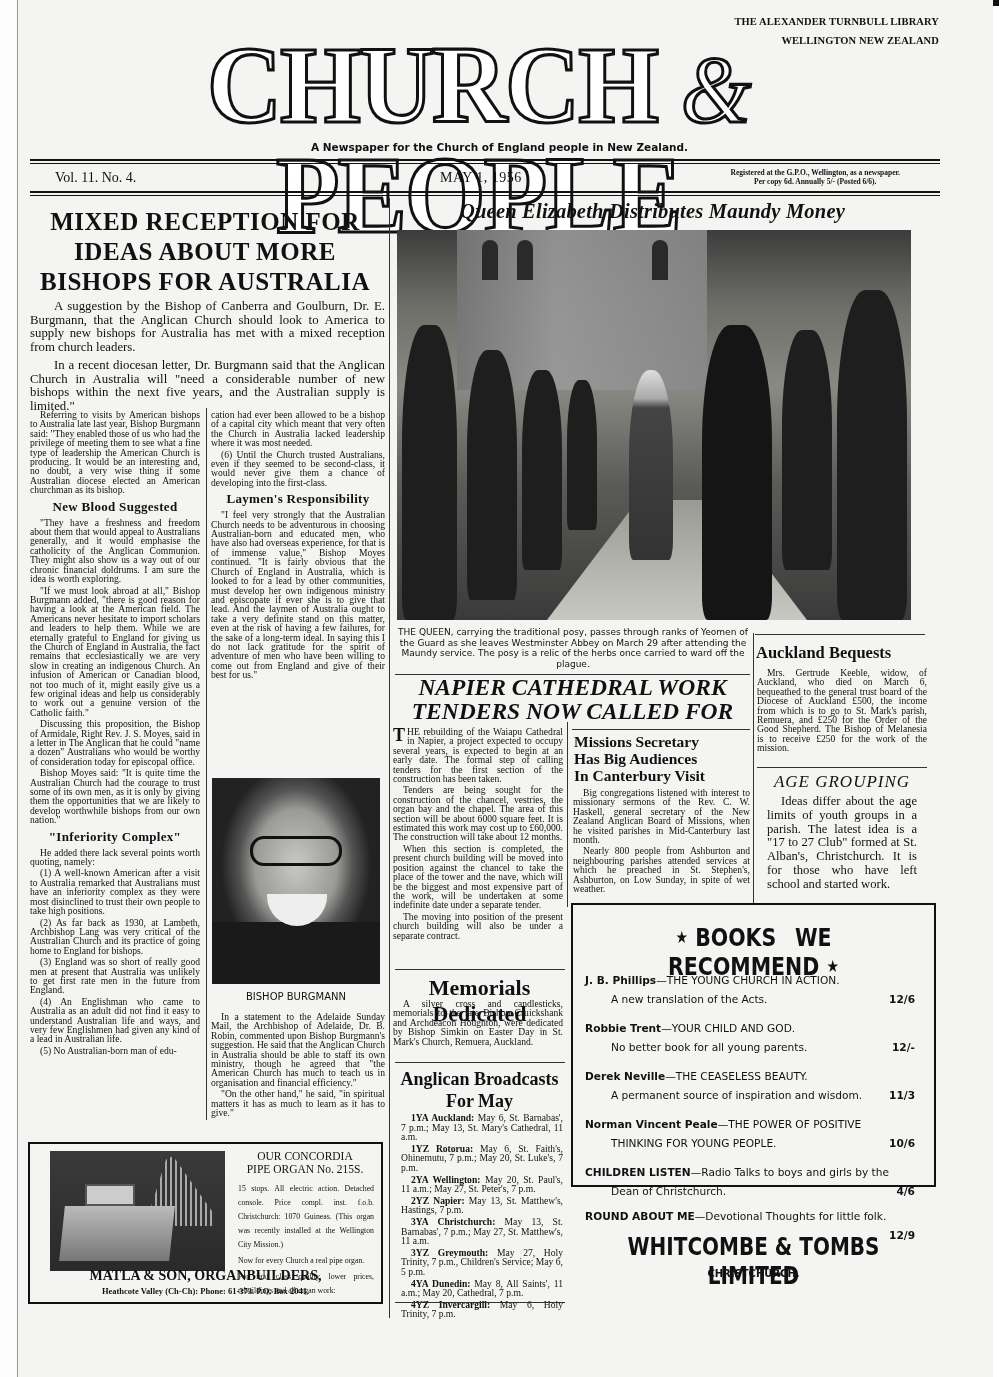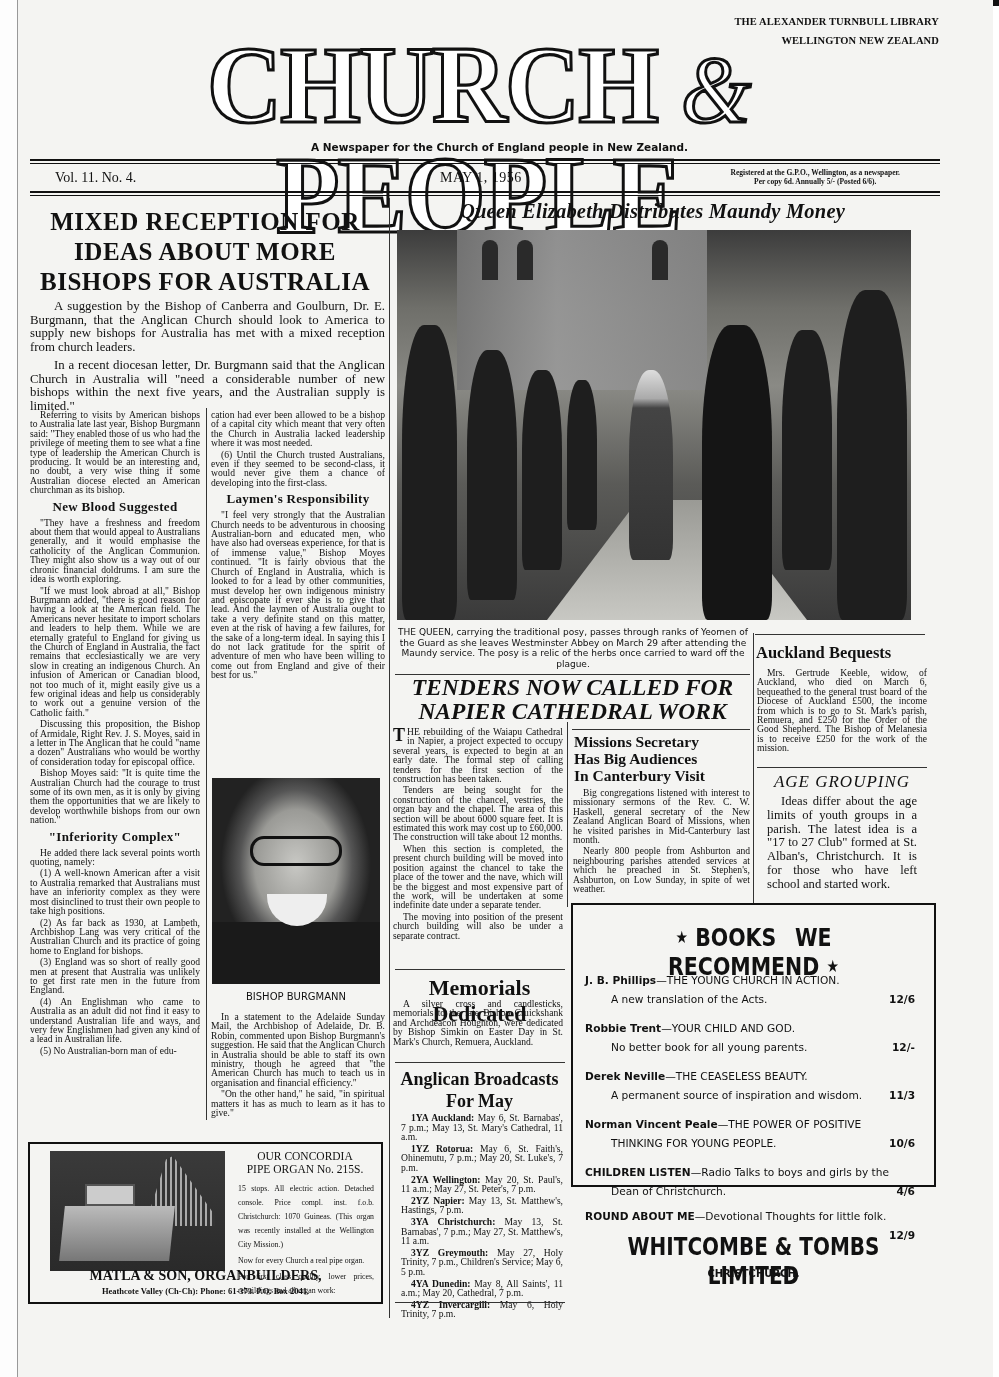--- a/index.html
+++ b/index.html
@@ -170,22 +170,22 @@
   <div class="guard" style="left:170px; top:150px; width:30px; height:150px;"></div>
   <div class="queen"></div>
   <div class="guard" style="left:305px; top:95px; width:70px; height:295px; background:#151515;"></div>
   <div class="guard" style="left:385px; top:100px; width:50px; height:240px;"></div>
   <div class="guard" style="left:440px; top:60px; width:70px; height:330px;"></div>
 </div>
 <div class="caption-sans" style="left:398px; top:627px; width:350px; font-size:9px; line-height:10.5px;">THE QUEEN, carrying the traditional posy, passes through ranks of Yeomen of the Guard as she leaves Westminster Abbey on March 29 after attending the Maundy service. The posy is a relic of the herbs once carried to ward off the plague.</div>
 
 <div class="hrule" style="left:395px; top:674px; width:355px;"></div>
 <div class="ital-head" style="left:390px; top:675px; width:365px; font-size:23.5px; line-height:24px;">
+  <div>NAPIER CATHEDRAL WORK</div>
   <div>TENDERS NOW CALLED FOR</div>
-  <div>NAPIER CATHEDRAL WORK</div>
 </div>
 <div class="col" style="left:393px; top:727px; width:170px;">
   <p class="noind"><span style="font-size:18px; float:left; line-height:16px; margin-right:2px; font-weight:bold;">T</span><span>HE rebuilding of the Waiapu Cathedral in Napier, a project expected to occupy several years, is expected to begin at an early date. The formal step of calling tenders for the first section of the construction has been taken.</span></p>
   <p>Tenders are being sought for the construction of the chancel, vestries, the organ bay and the chapel. The area of this section will be about 6000 square feet. It is estimated this work may cost up to £60,000. The construction will take about 12 months.</p>
   <p>When this section is completed, the present church building will be moved into position against the chancel to take the place of the tower and the nave, which will be the biggest and most expensive part of the work, will be undertaken at some indefinite date under a separate tender.</p>
   <p>The moving into position of the present church building will also be under a separate contract.</p>
 </div>
 
 <div class="hrule" style="left:395px; top:969px; width:170px;"></div>
 <div class="bold-head" style="left:392px; top:975px; width:175px; font-size:22px; text-align:center;">Memorials Dedicated</div>

